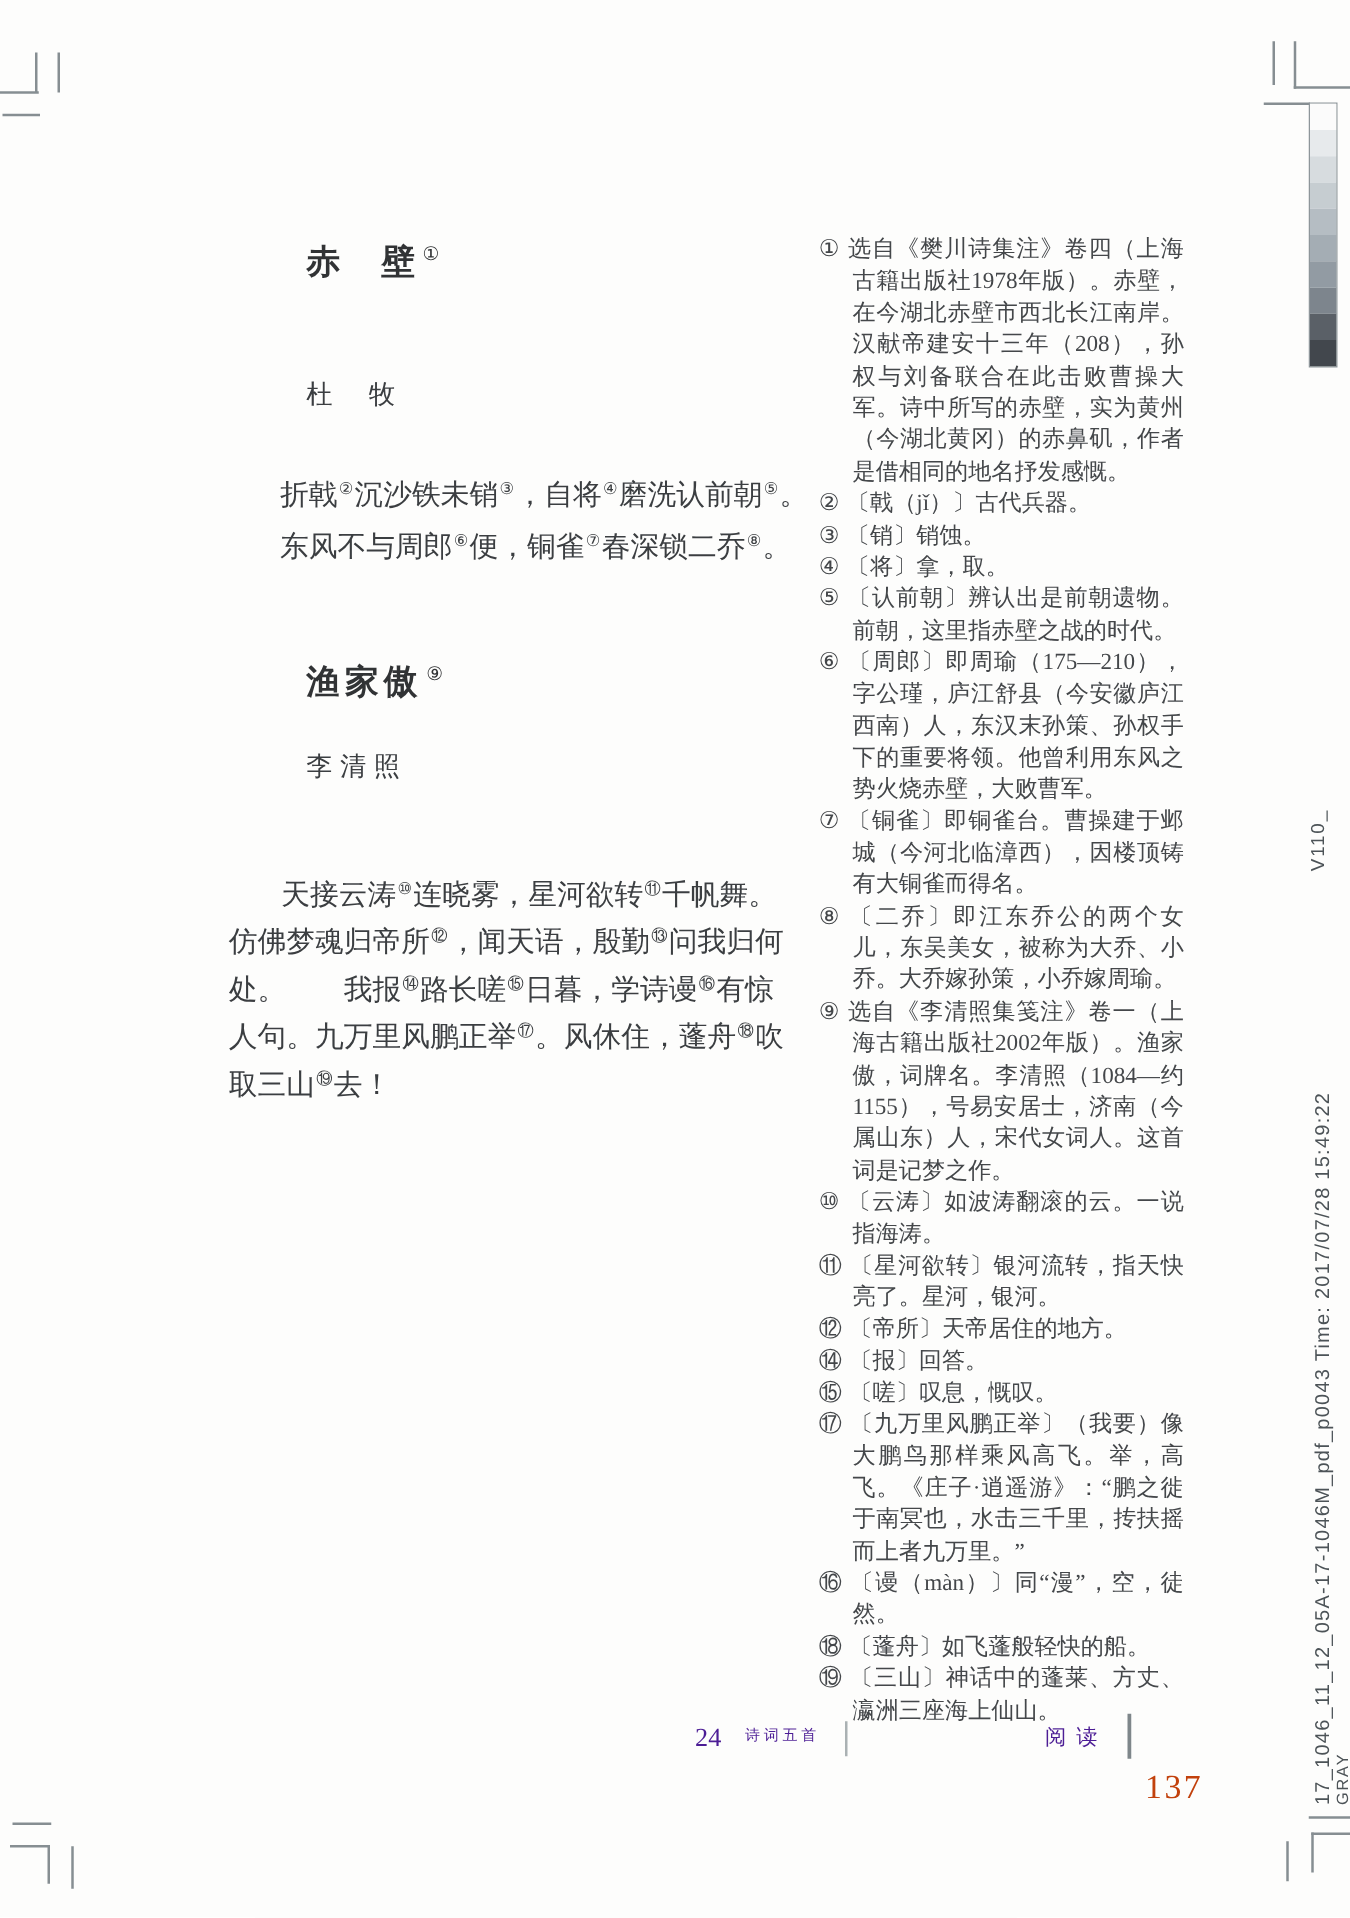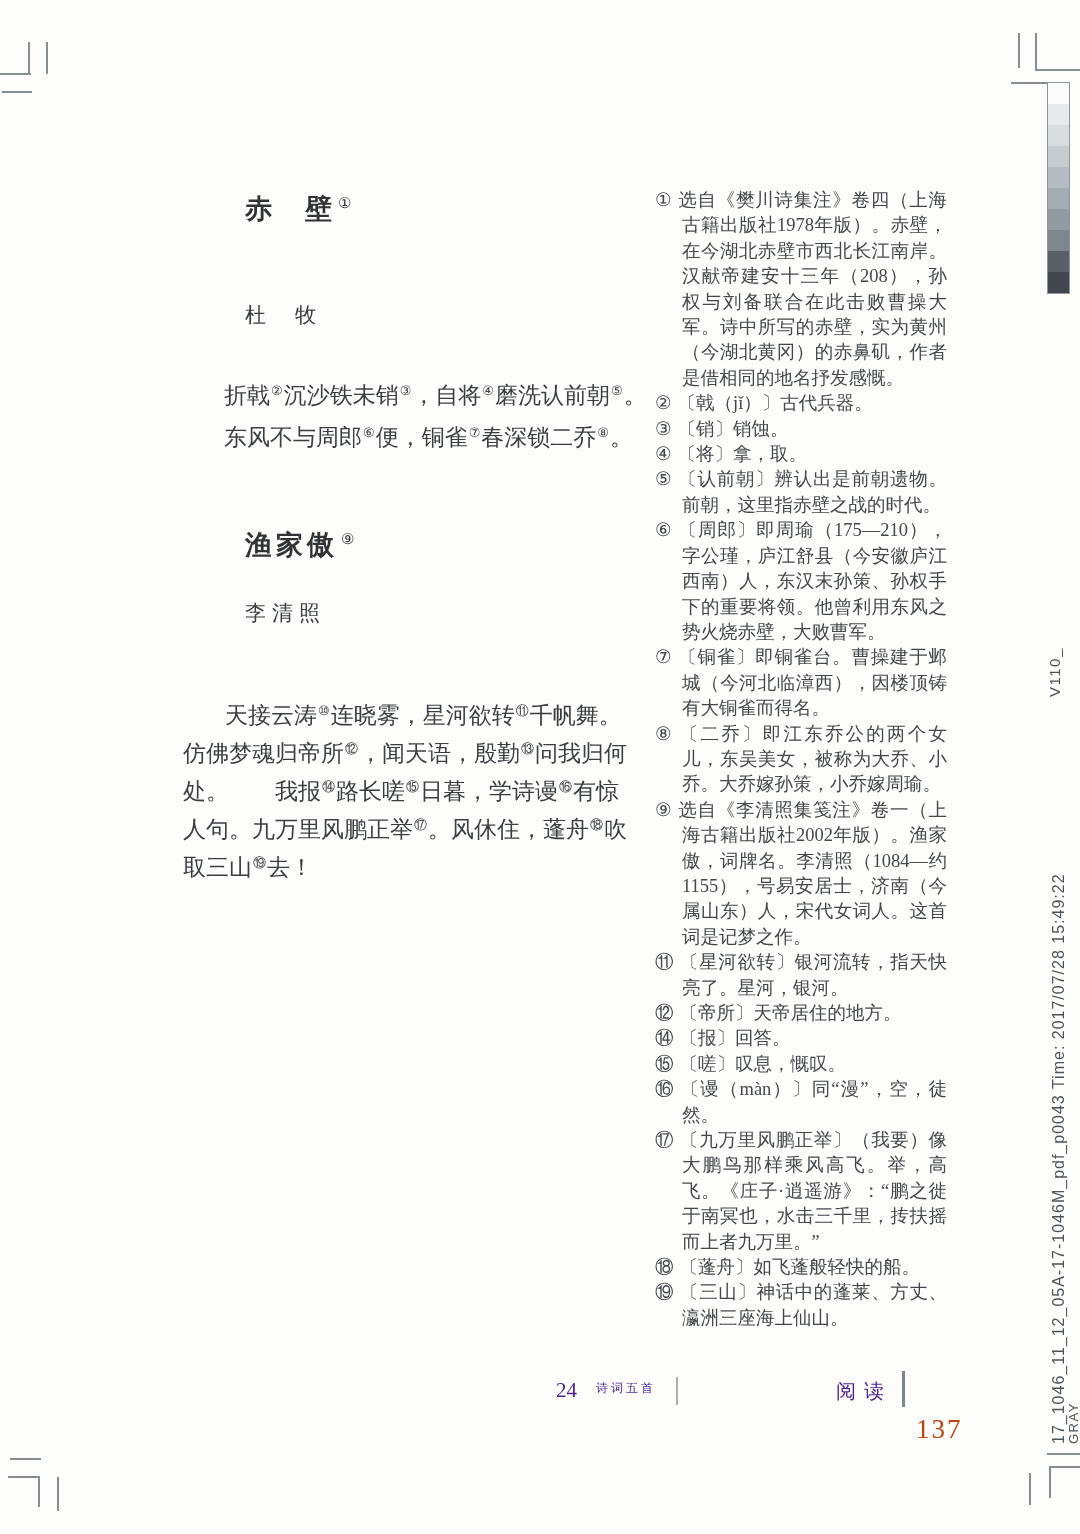--- a/index.html
+++ b/index.html
@@ -30,21 +30,21 @@
   .pl sup{font-size:13px;line-height:0;position:relative;top:-8px;vertical-align:baseline;margin:0 1px;}
   
   #annots{position:absolute;left:655px;top:188px;width:292px;font-size:18.5px;line-height:25.4px;color:#44474a;}
   #annots p{margin:0;padding-left:27px;text-indent:-27px;text-align:justify;}
   .ann-num{margin-right:6px;}
   
   .foot{position:absolute;white-space:nowrap;color:#4c1d95;}
   #f-num{left:556px;top:1378px;font-size:21px;}
   #f-title{left:596px;top:1380px;font-size:12px;letter-spacing:3px;}
   #f-div1{left:676px;top:1377px;width:2px;height:28px;background:#aab1b3;}
-  #f-sect{left:836px;top:1378px;font-size:20px;letter-spacing:8px;}
+  #f-sect{left:836px;top:1378px;font-size:17px;letter-spacing:8px;}
   #f-div2{left:902px;top:1371px;width:3px;height:36px;background:#7e868a;}
   #f-page{left:916px;top:1414px;font-size:27px;letter-spacing:2px;color:#c2410c;}
 </style>
 </head>
 <body>
 
 <div id="page">
 
   <div class="mark" style="left:28px;top:42px;width:2px;height:32px;"></div>
   <div class="mark" style="left:46px;top:42px;width:2px;height:32px;"></div>
@@ -107,26 +107,27 @@
   <div id="annots">
     <p><span class="ann-num">①</span><span>选自《樊川诗集注》卷四（上海古籍出版社1978年版）。赤壁，在今湖北赤壁市西北长江南岸。汉献帝建安十三年（208），孙权与刘备联合在此击败曹操大军。诗中所写的赤壁，实为黄州（今湖北黄冈）的赤鼻矶，作者是借相同的地名抒发感慨。</span></p>
     <p><span class="ann-num">②</span><span>〔戟（jǐ）〕古代兵器。</span></p>
     <p><span class="ann-num">③</span><span>〔销〕销蚀。</span></p>
     <p><span class="ann-num">④</span><span>〔将〕拿，取。</span></p>
     <p><span class="ann-num">⑤</span><span>〔认前朝〕辨认出是前朝遗物。前朝，这里指赤壁之战的时代。</span></p>
     <p><span class="ann-num">⑥</span><span>〔周郎〕即周瑜（175—210），字公瑾，庐江舒县（今安徽庐江西南）人，东汉末孙策、孙权手下的重要将领。他曾利用东风之势火烧赤壁，大败曹军。</span></p>
     <p><span class="ann-num">⑦</span><span>〔铜雀〕即铜雀台。曹操建于邺城（今河北临漳西），因楼顶铸有大铜雀而得名。</span></p>
     <p><span class="ann-num">⑧</span><span>〔二乔〕即江东乔公的两个女儿，东吴美女，被称为大乔、小乔。大乔嫁孙策，小乔嫁周瑜。</span></p>
     <p><span class="ann-num">⑨</span><span>选自《李清照集笺注》卷一（上海古籍出版社2002年版）。渔家傲，词牌名。李清照（1084—约1155），号易安居士，济南（今属山东）人，宋代女词人。这首词是记梦之作。</span></p>
+    <p><span class="ann-num">⑩</span><span>〔云涛〕如波涛翻滚的云。一说指海涛。</span></p>
     <p><span class="ann-num">⑪</span><span>〔星河欲转〕银河流转，指天快亮了。星河，银河。</span></p>
     <p><span class="ann-num">⑫</span><span>〔帝所〕天帝居住的地方。</span></p>
     <p><span class="ann-num">⑭</span><span>〔报〕回答。</span></p>
     <p><span class="ann-num">⑮</span><span>〔嗟〕叹息，慨叹。</span></p>
+    <p><span class="ann-num">⑰</span><span>〔九万里风鹏正举〕（我要）像大鹏鸟那样乘风高飞。举，高飞。《庄子·逍遥游》：“鹏之徙于南冥也，水击三千里，抟扶摇而上者九万里。”</span></p>
     <p><span class="ann-num">⑯</span><span>〔谩（màn）〕同“漫”，空，徒然。</span></p>
-    <p><span class="ann-num">⑰</span><span>〔九万里风鹏正举〕（我要）像大鹏鸟那样乘风高飞。举，高飞。《庄子·逍遥游》：“鹏之徙于南冥也，水击三千里，抟扶摇而上者九万里。”</span></p>
     <p><span class="ann-num">⑱</span><span>〔蓬舟〕如飞蓬般轻快的船。</span></p>
     <p><span class="ann-num">⑲</span><span>〔三山〕神话中的蓬莱、方丈、瀛洲三座海上仙山。</span></p>
   </div>
 
   <div class="foot" id="f-num">24</div>
   <div class="foot" id="f-title">诗词五首</div>
   <div class="abs" id="f-div1"></div>
   <div class="foot" id="f-sect">阅读</div>
   <div class="abs" id="f-div2"></div>
   <div class="foot" id="f-page">137</div>

